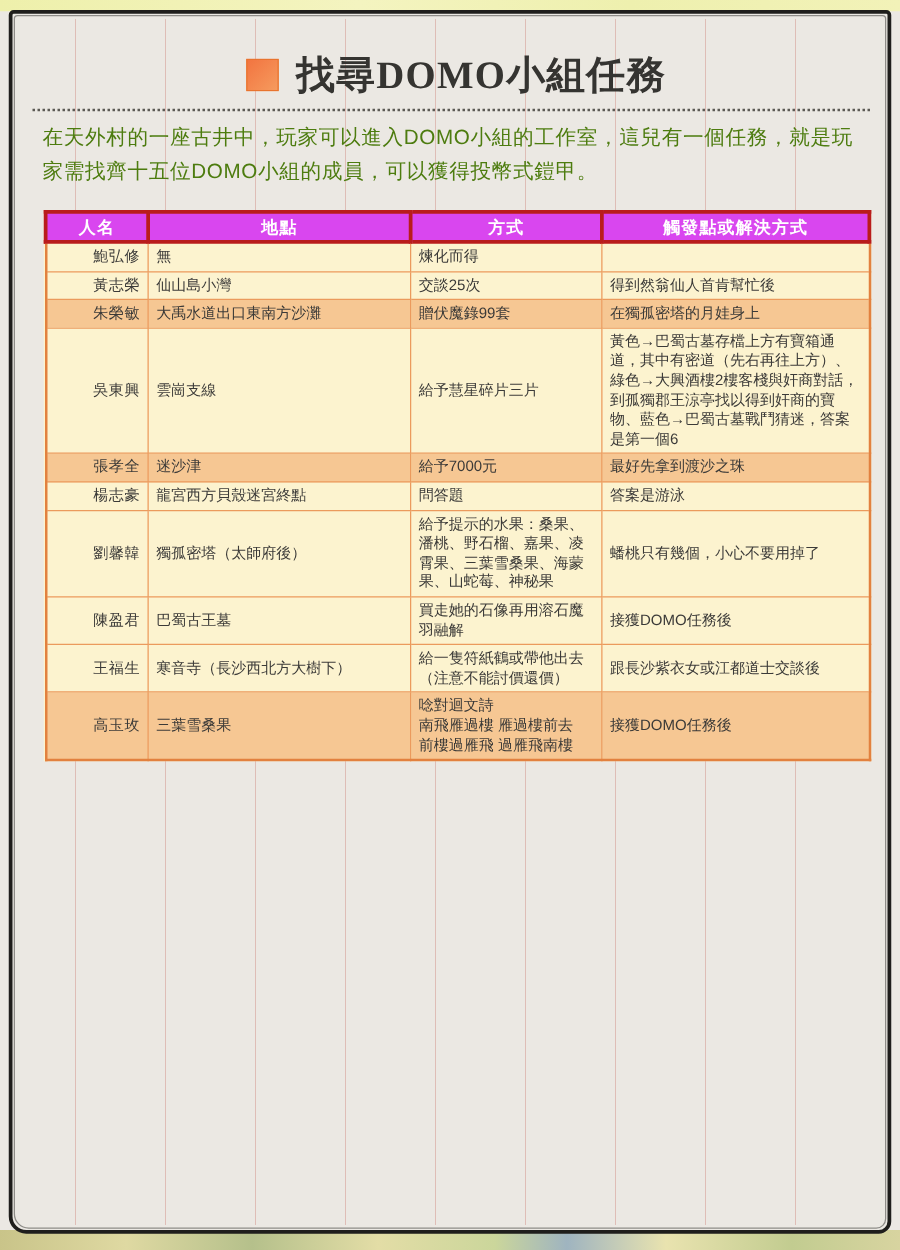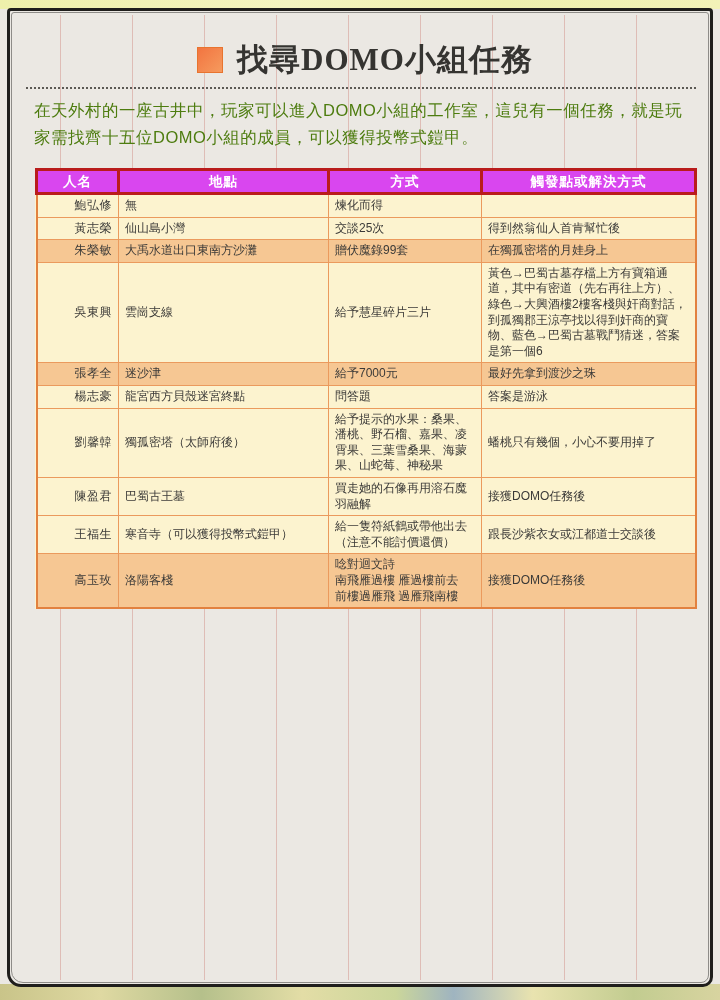--- a/index.html
+++ b/index.html
@@ -156,27 +156,27 @@
             <td class="col-trigger">蟠桃只有幾個，小心不要用掉了</td>
           </tr>
             <tr class="row-light">
             <td class="col-name">陳盈君</td>
             <td class="col-place">巴蜀古王墓</td>
             <td class="col-method">買走她的石像再用溶石魔羽融解</td>
             <td class="col-trigger">接獲DOMO任務後</td>
           </tr>
             <tr class="row-light">
             <td class="col-name">王福生</td>
-            <td class="col-place">寒音寺（可以獲得投幣式鎧甲）</td>
+            <td class="col-place">寒音寺（長沙西北方大樹下）</td>
             <td class="col-method">給一隻符紙鶴或帶他出去（注意不能討價還價）</td>
             <td class="col-trigger">跟長沙紫衣女或江都道士交談後</td>
           </tr>
             <tr class="row-dark">
             <td class="col-name">高玉玫</td>
-            <td class="col-place">洛陽客棧</td>
+            <td class="col-place">三葉雪桑果</td>
             <td class="col-method">唸對迴文詩
 南飛雁過樓 雁過樓前去
 前樓過雁飛 過雁飛南樓</td>
             <td class="col-trigger">接獲DOMO任務後</td>
           </tr>
           </tbody>
       </table>
 
     </div>
   </div>

